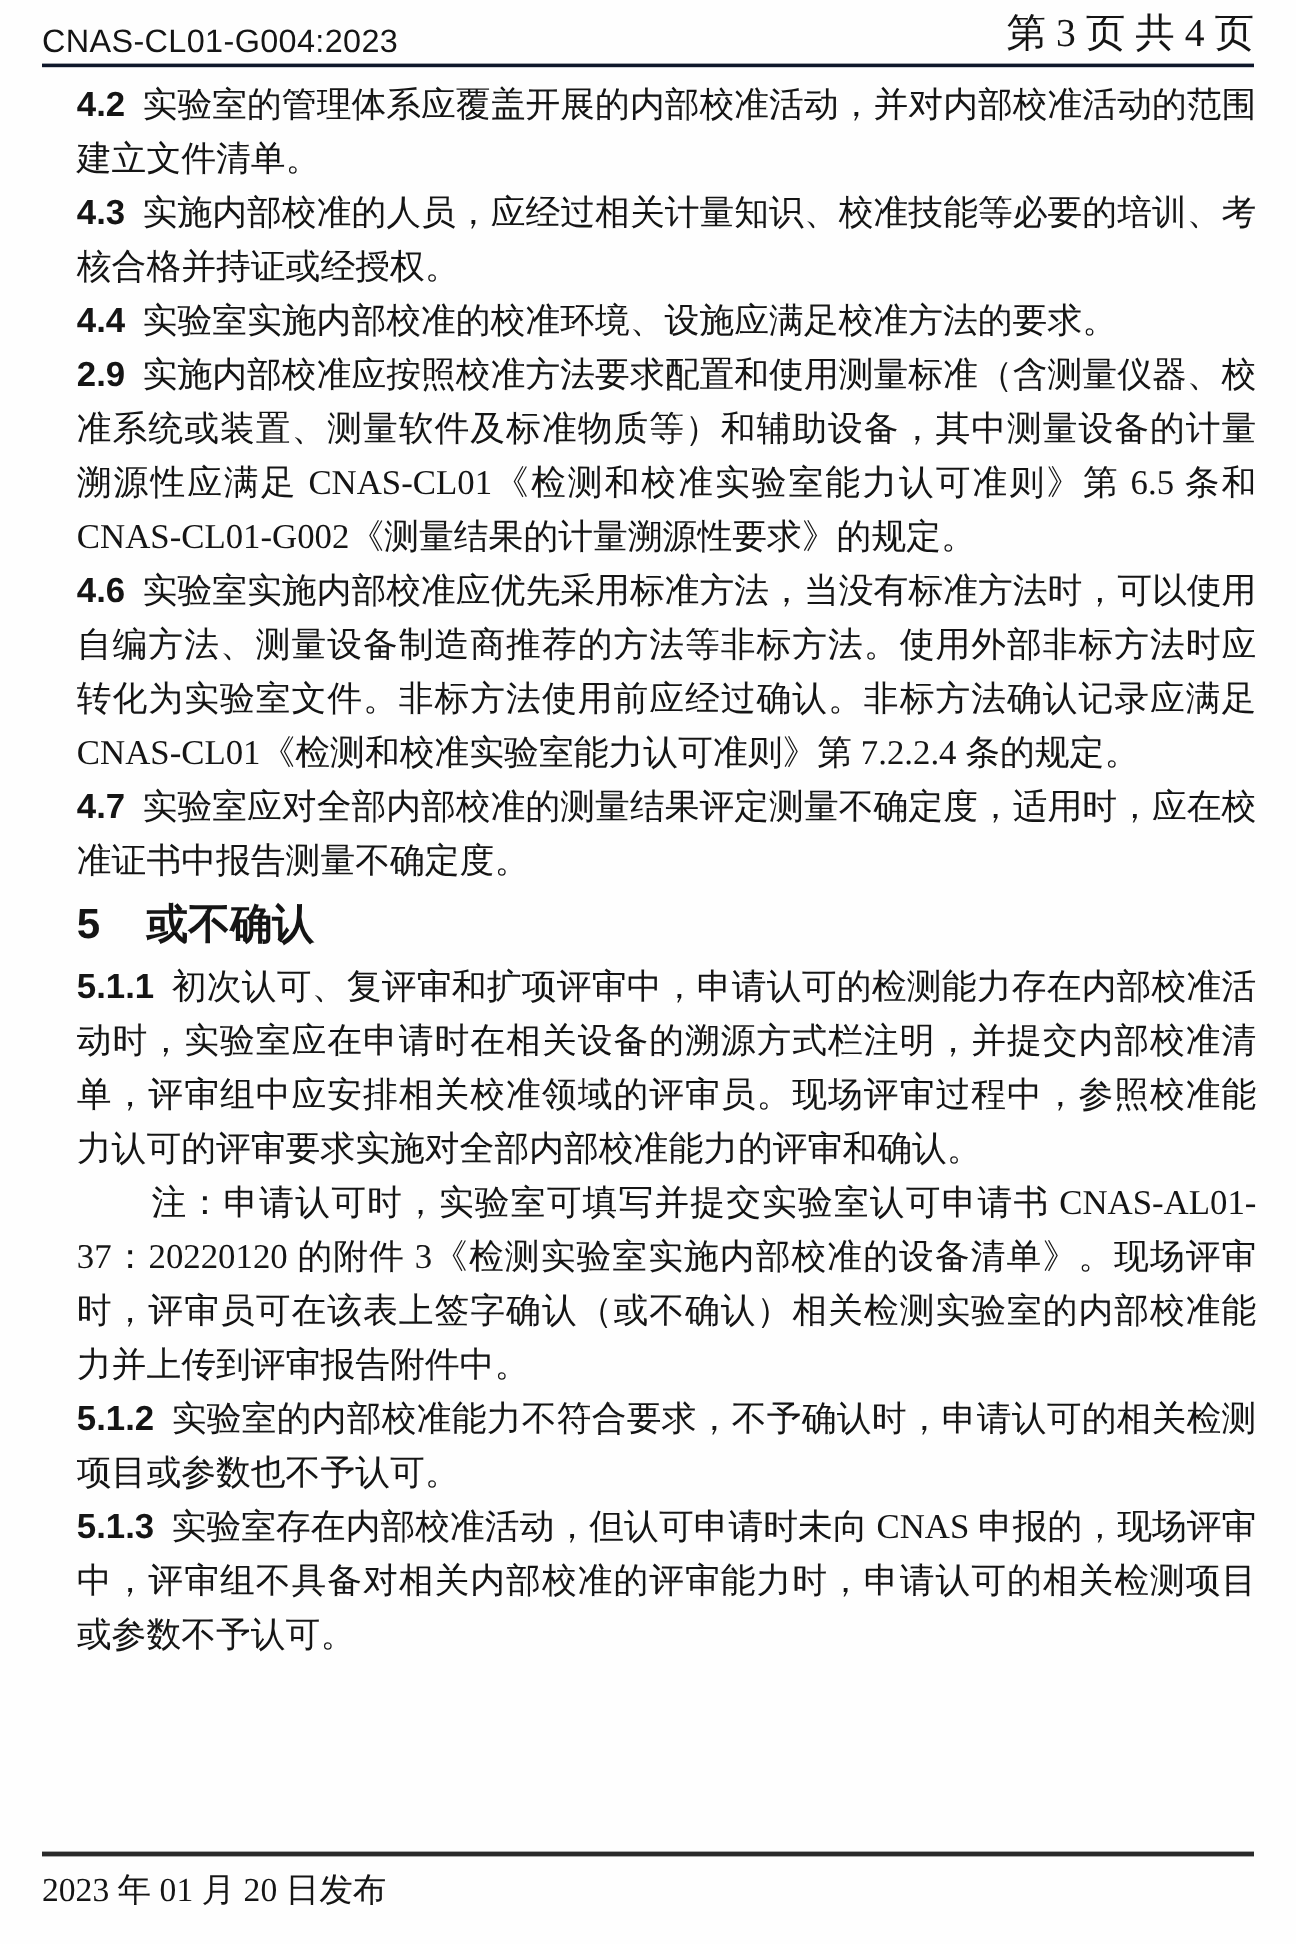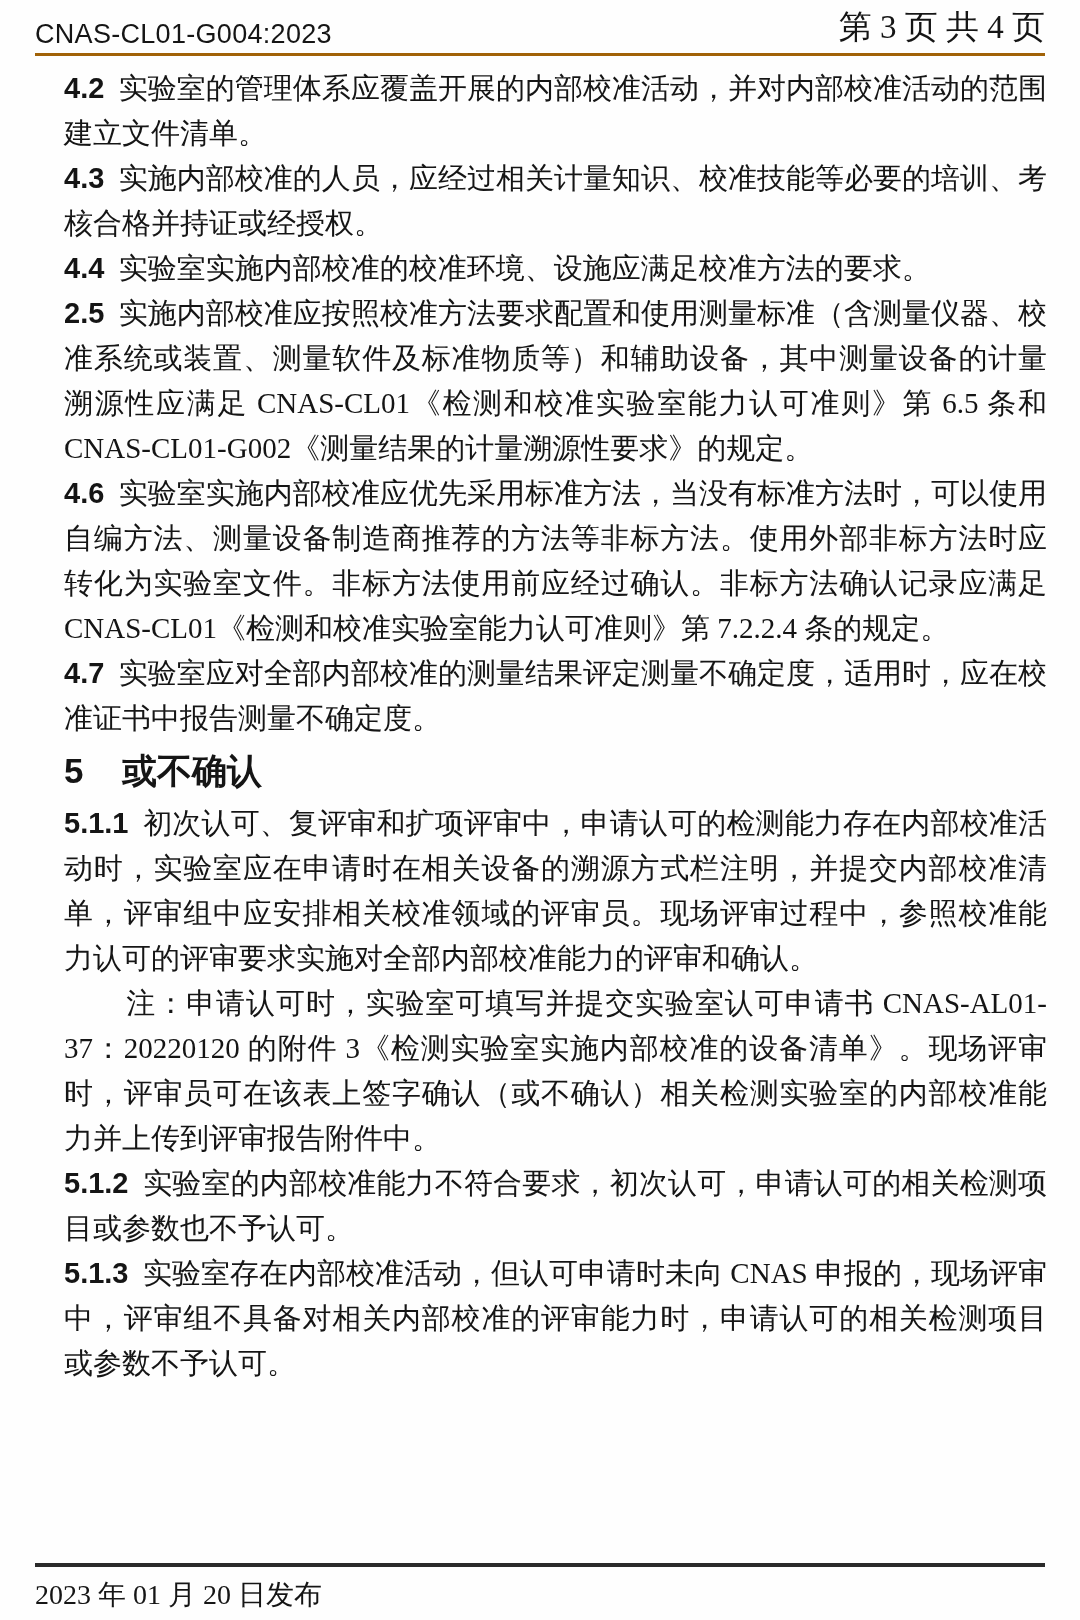--- a/index.html
+++ b/index.html
@@ -16,21 +16,21 @@
   }
 
   
   .header {
     position: absolute;
     top: 0; left: 35px; right: 35px;
     display: flex;
     justify-content: space-between;
     align-items: flex-end;
     padding: 5px 0 3px 0;
-    border-bottom: 3px solid #a16207;
+    border-bottom: 3px solid #0f172a;
     gap: 40px;
   }
   .doc-code {
     font-family: "Liberation Sans", sans-serif;
     font-size: 27px;
     letter-spacing: 0.3px;
   }
   .page-info {
     font-family: "Liberation Serif", serif;
     font-size: 33px;
@@ -65,21 +65,21 @@
     font-weight: 700;
     font-size: 30px;
     line-height: 50px;
   }
   .h2 .num { margin-right: 0.55em; }
   .note { text-indent: 2.15em; }
 
   
   .footer {
     position: absolute;
-    left: 35px; right: 35px; bottom: 6px;
+    left: 35px; right: 35px; bottom: 26px;
     border-top: 4px solid #2a2a2a;
     display: flex;
     justify-content: space-between;
     padding-top: 9px;
     font-size: 28px;
   }
 </style>
 </head>
 <body>
 
@@ -87,27 +87,27 @@
 
   <div class="header">
     <span class="doc-code">CNAS-CL01-G004:2023</span>
     <span class="page-info">第 3 页 共 4 页</span>
   </div>
 
   <div class="content">
       <p class="para"><span class="num">4.2</span><span class="txt">实验室的管理体系应覆盖开展的内部校准活动，并对内部校准活动的范围建立文件清单。</span></p>
       <p class="para"><span class="num">4.3</span><span class="txt">实施内部校准的人员，应经过相关计量知识、校准技能等必要的培训、考核合格并持证或经授权。</span></p>
       <p class="para"><span class="num">4.4</span><span class="txt">实验室实施内部校准的校准环境、设施应满足校准方法的要求。</span></p>
-      <p class="para"><span class="num">2.5</span><span class="txt">实施内部校准应按照校准方法要求配置和使用测量标准（含测量仪器、校准系统或装置、测量软件及标准物质等）和辅助设备，其中测量设备的计量溯源性应满足 CNAS-CL01《检测和校准实验室能力认可准则》第 6.5 条和 CNAS-CL01-G002《测量结果的计量溯源性要求》的规定。</span></p>
+      <p class="para"><span class="num">2.9</span><span class="txt">实施内部校准应按照校准方法要求配置和使用测量标准（含测量仪器、校准系统或装置、测量软件及标准物质等）和辅助设备，其中测量设备的计量溯源性应满足 CNAS-CL01《检测和校准实验室能力认可准则》第 6.5 条和 CNAS-CL01-G002《测量结果的计量溯源性要求》的规定。</span></p>
       <p class="para"><span class="num">4.6</span><span class="txt">实验室实施内部校准应优先采用标准方法，当没有标准方法时，可以使用自编方法、测量设备制造商推荐的方法等非标方法。使用外部非标方法时应转化为实验室文件。非标方法使用前应经过确认。非标方法确认记录应满足 CNAS-CL01《检测和校准实验室能力认可准则》第 7.2.2.4 条的规定。</span></p>
       <p class="para"><span class="num">4.7</span><span class="txt">实验室应对全部内部校准的测量结果评定测量不确定度，适用时，应在校准证书中报告测量不确定度。</span></p>
       <p class="para h1"><span class="num">5</span><span class="txt">或不确认</span></p>
       <p class="para"><span class="num">5.1.1</span><span class="txt">初次认可、复评审和扩项评审中，申请认可的检测能力存在内部校准活动时，实验室应在申请时在相关设备的溯源方式栏注明，并提交内部校准清单，评审组中应安排相关校准领域的评审员。现场评审过程中，参照校准能力认可的评审要求实施对全部内部校准能力的评审和确认。</span></p>
       <p class="para note"><span class="txt">注：申请认可时，实验室可填写并提交实验室认可申请书 CNAS-AL01-37：20220120 的附件 3《检测实验室实施内部校准的设备清单》。现场评审时，评审员可在该表上签字确认（或不确认）相关检测实验室的内部校准能力并上传到评审报告附件中。</span></p>
-      <p class="para"><span class="num">5.1.2</span><span class="txt">实验室的内部校准能力不符合要求，初次认可，申请认可的相关检测项目或参数也不予认可。</span></p>
+      <p class="para"><span class="num">5.1.2</span><span class="txt">实验室的内部校准能力不符合要求，不予确认时，申请认可的相关检测项目或参数也不予认可。</span></p>
       <p class="para"><span class="num">5.1.3</span><span class="txt">实验室存在内部校准活动，但认可申请时未向 CNAS 申报的，现场评审中，评审组不具备对相关内部校准的评审能力时，申请认可的相关检测项目或参数不予认可。</span></p>
     </div>
 
   <div class="footer">
     <span>2023 年 01 月 20 日发布</span>
   </div>
 
 </div>
 
 </body></html>

